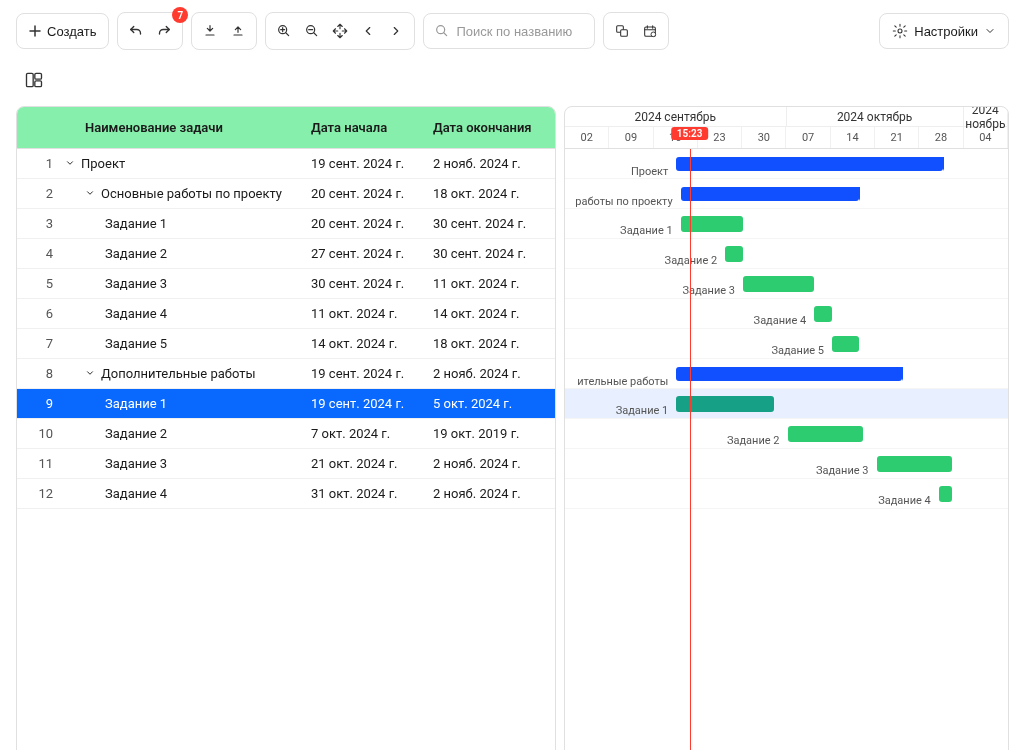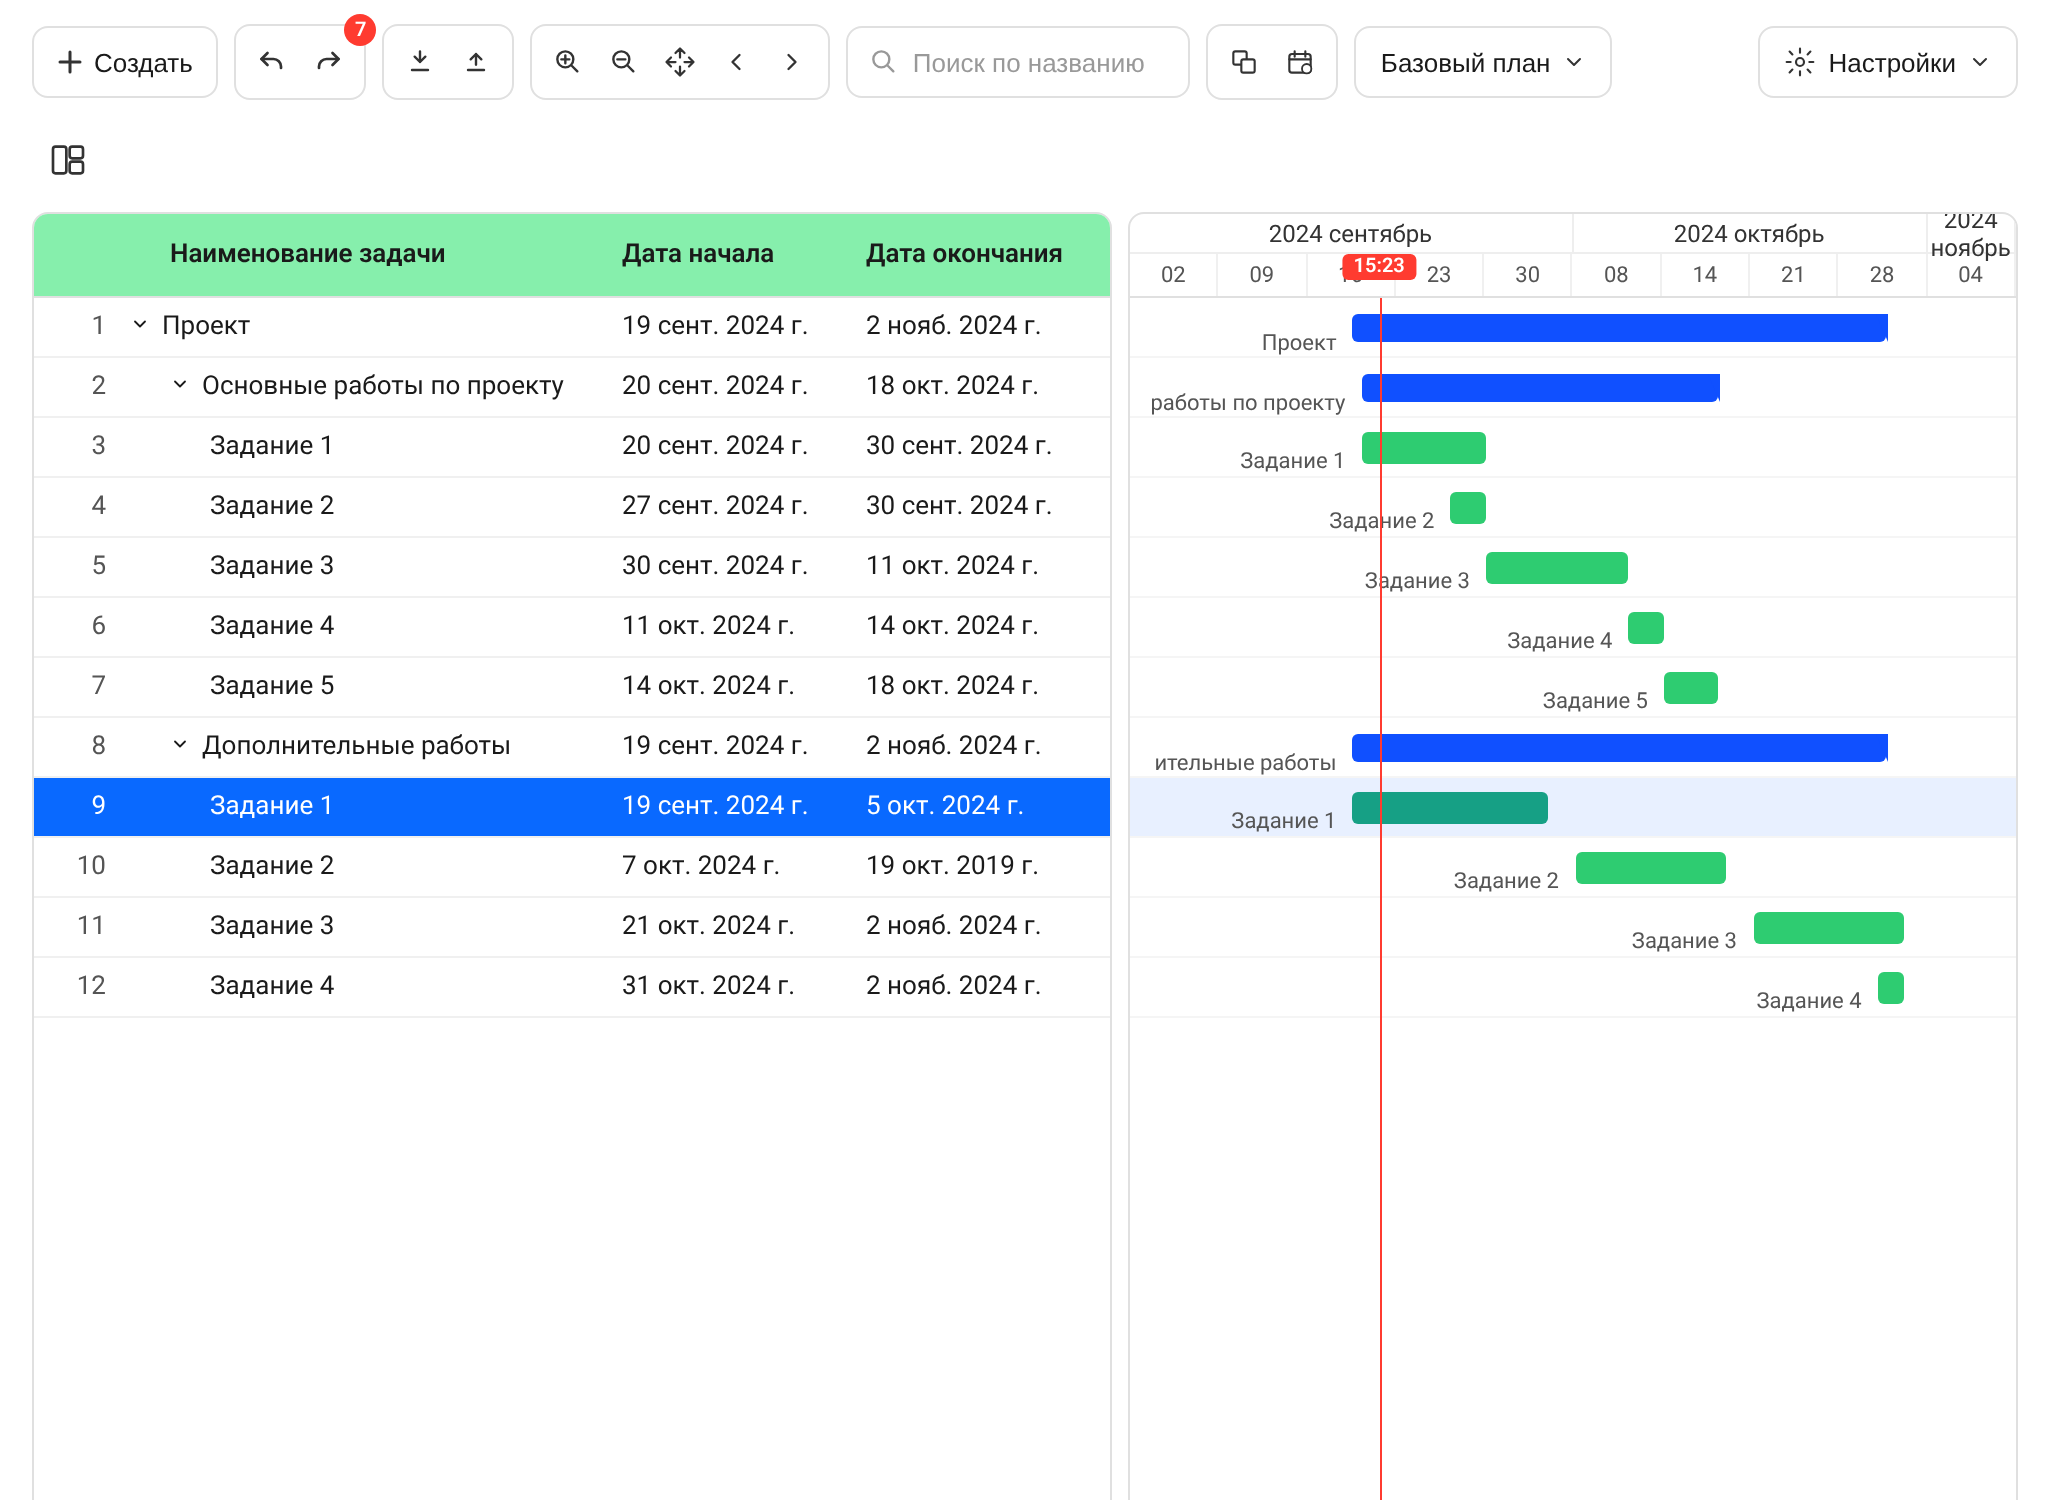--- a/index.html
+++ b/index.html
@@ -177,28 +177,20 @@
       <span>
           <svg width="16" height="16" viewBox="0 0 24 24" fill="none">
             <rect x="4" y="6" width="16" height="14" rx="2" stroke="#333" stroke-width="1.6"></rect>
             <path d="M4 10h16M8 4v4M16 4v4" stroke="#333" stroke-width="1.6" stroke-linecap="round"></path>
             <circle cx="17" cy="17" r="3.5" stroke="#333" stroke-width="1.4" fill="#fff"></circle>
           </svg>
         </span>
     </button>
   </div>
 
-  <button class="btn">
-    <span>Базовый план</span>
-    <span>
-        <svg width="12" height="12" viewBox="0 0 24 24" fill="none">
-          <path d="M6 9l6 6 6-6" stroke="#333" stroke-width="2" stroke-linecap="round" stroke-linejoin="round"></path>
-        </svg>
-      </span>
-  </button>
 
   <div class="spacer"></div>
 
   <button class="btn">
     <span>
         <svg width="16" height="16" viewBox="0 0 24 24" fill="none">
           <circle cx="12" cy="12" r="3" stroke="#333" stroke-width="1.6"></circle>
           <path d="M12 2v3M12 19v3M4.2 4.2l2.1 2.1M17.7 17.7l2.1 2.1M2 12h3M19 12h3M4.2 19.8l2.1-2.1M17.7 6.3l2.1-2.1" stroke="#333" stroke-width="1.6" stroke-linecap="round"></path>
         </svg>
       </span>
@@ -320,21 +312,21 @@
           <div class="gantt-month" style="width: 222.5px;">2024 сентябрь</div>
           <div class="gantt-month" style="width: 178px;">2024 октябрь</div>
           <div class="gantt-month" style="width: 44.5px;">2024 ноябрь</div>
         </div>
       <div class="gantt-days" id="gantt-days">
           <div class="gantt-day" style="width: 44.5px;">02</div>
           <div class="gantt-day" style="width: 44.5px;">09</div>
           <div class="gantt-day" style="width: 44.5px;">16</div>
           <div class="gantt-day" style="width: 44.5px;">23</div>
           <div class="gantt-day" style="width: 44.5px;">30</div>
-          <div class="gantt-day" style="width: 44.5px;">08</div>
+          <div class="gantt-day" style="width: 44.5px;">07</div>
           <div class="gantt-day" style="width: 44.5px;">14</div>
           <div class="gantt-day" style="width: 44.5px;">21</div>
           <div class="gantt-day" style="width: 44.5px;">28</div>
           <div class="gantt-day" style="width: 44.5px;">04</div>
         </div>
     </div>
     <div class="gantt-body" id="gantt-body">
         <div class="gantt-row">
           <div class="bar blue summary" style="left: 111.25px; width: 267px;">
             <div class="bar-label">Проект</div>
@@ -364,21 +356,21 @@
           <div class="bar green" style="left: 249.2px; width: 17.8px;">
             <div class="bar-label">Задание 4</div>
           </div>
         </div>
         <div class="gantt-row">
           <div class="bar green" style="left: 267px; width: 26.7px;">
             <div class="bar-label">Задание 5</div>
           </div>
         </div>
         <div class="gantt-row">
-          <div class="bar blue summary" style="left: 111.25px; width: 267px;">
+          <div class="bar blue summary" style="left: 111.25px; width: 226px;">
             <div class="bar-label">ительные работы</div>
           </div>
         </div>
         <div class="gantt-row selected">
           <div class="bar green dark" style="left: 111.25px; width: 97.9px;">
             <div class="bar-label">Задание 1</div>
           </div>
         </div>
         <div class="gantt-row">
           <div class="bar green" style="left: 222.5px; width: 75.65px;">

